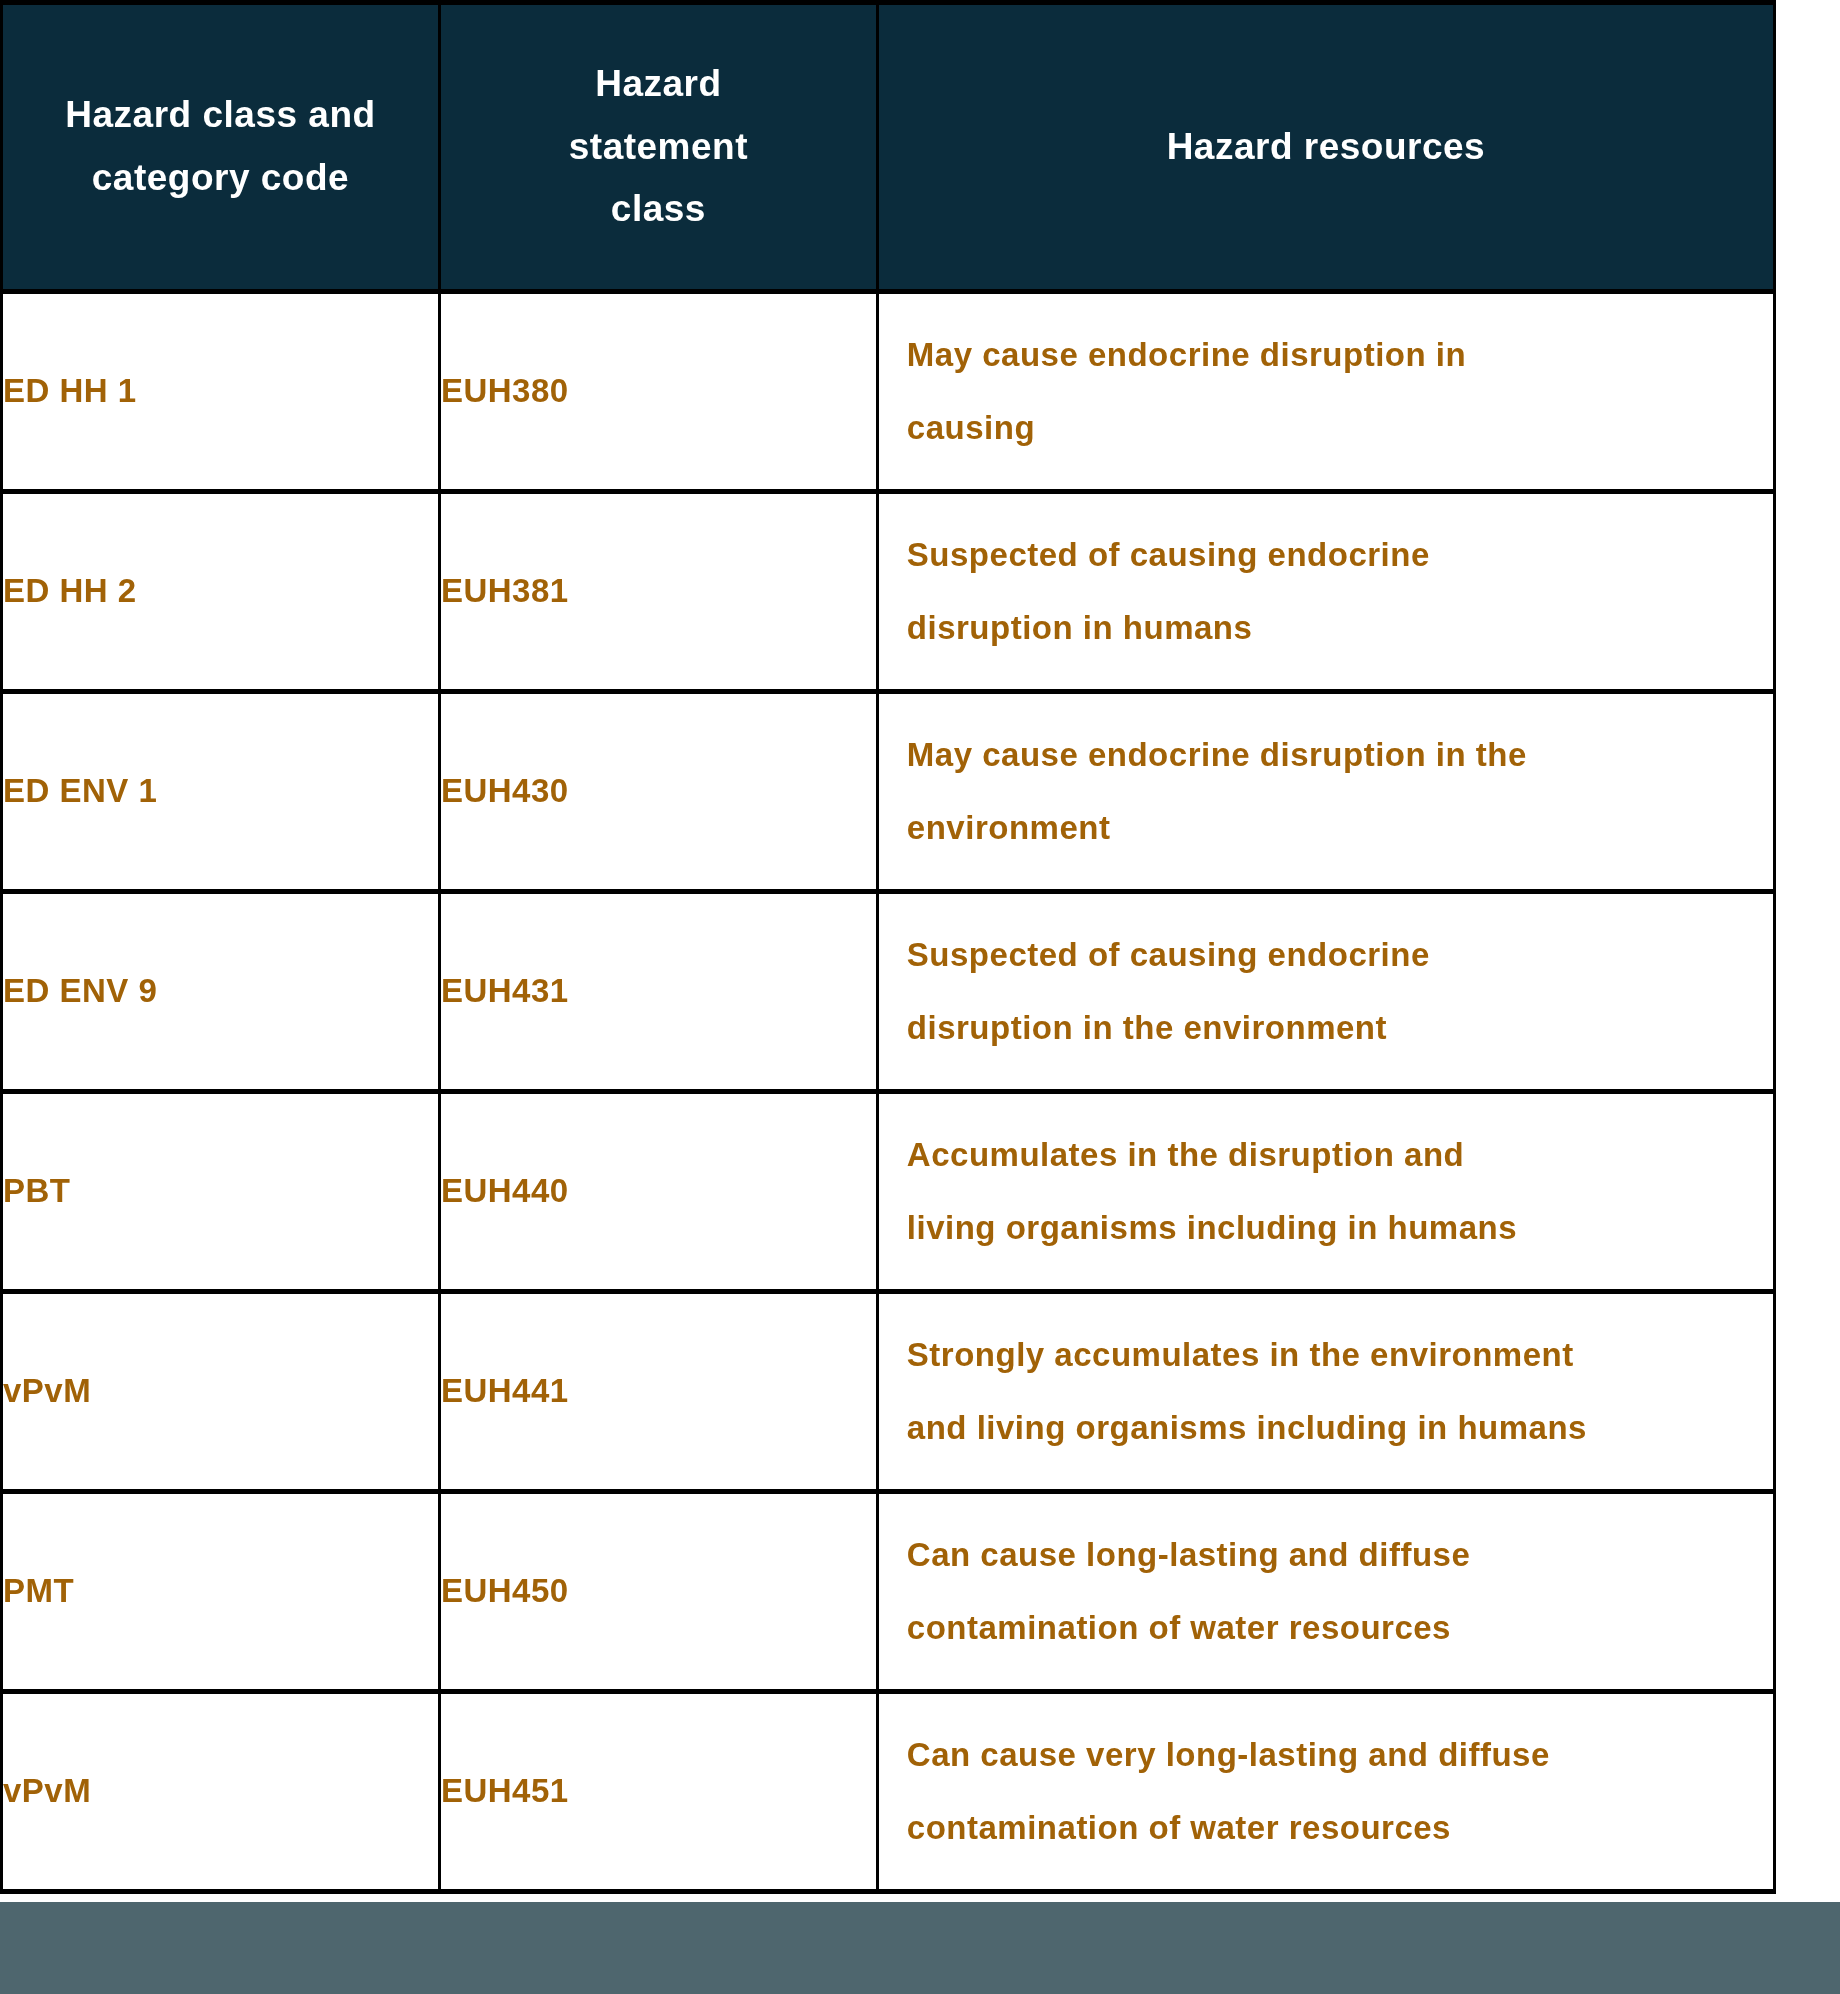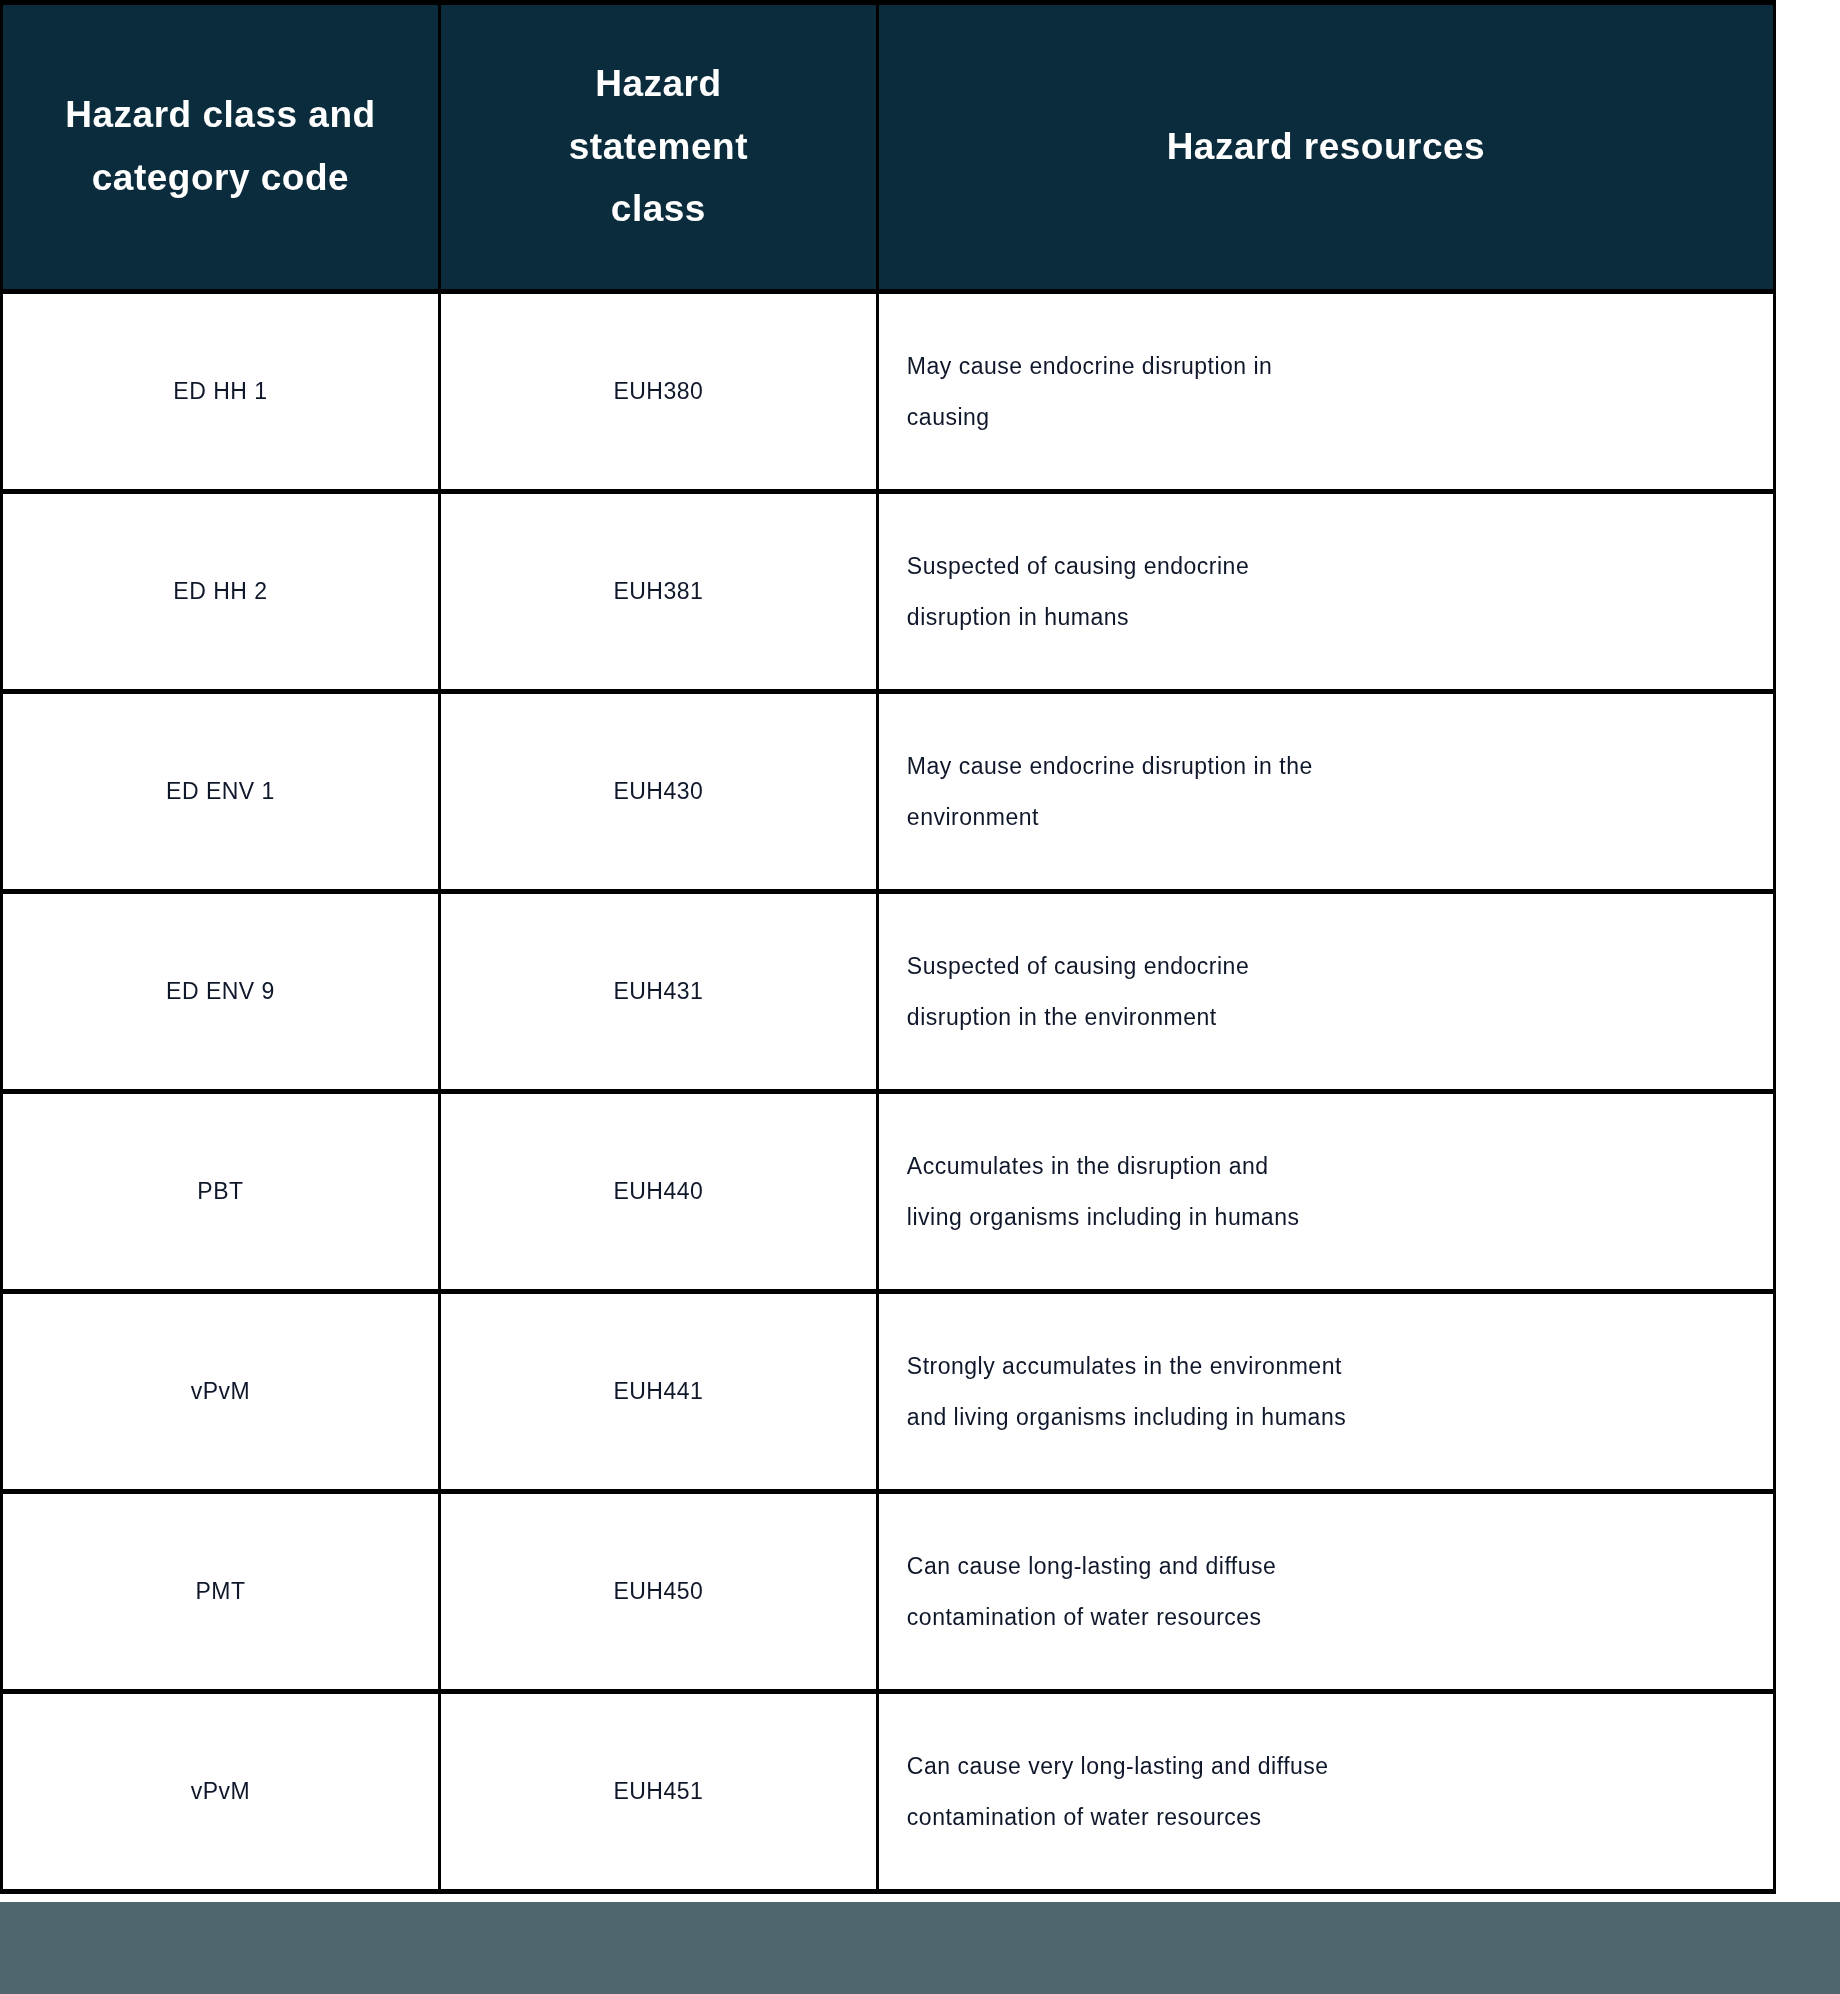--- a/index.html
+++ b/index.html
@@ -44,28 +44,29 @@
     padding: 0;
   }
   .th-inner {
     display: inline-block;
   }
   .th-inner.w1 { max-width: 313px; }
   .th-inner.w2 { max-width: 245px; }
 
   td {
     background: #ffffff;
-    color: #0f172a;
-    font-size: 23px;
+    color: #a16207;
+    font-size: 33px;
     letter-spacing: 0.5px;
     height: 195px;
     padding: 0;
+    font-weight: bold;
   }
   td.code-cell {
-    text-align: center;
+    text-align: left;
     vertical-align: middle;
     line-height: 1.4;
   }
   td.statement-cell {
     text-align: left;
     vertical-align: middle;
     padding-left: 28px;
     padding-right: 16.6px;
     line-height: 2.2;
   }

